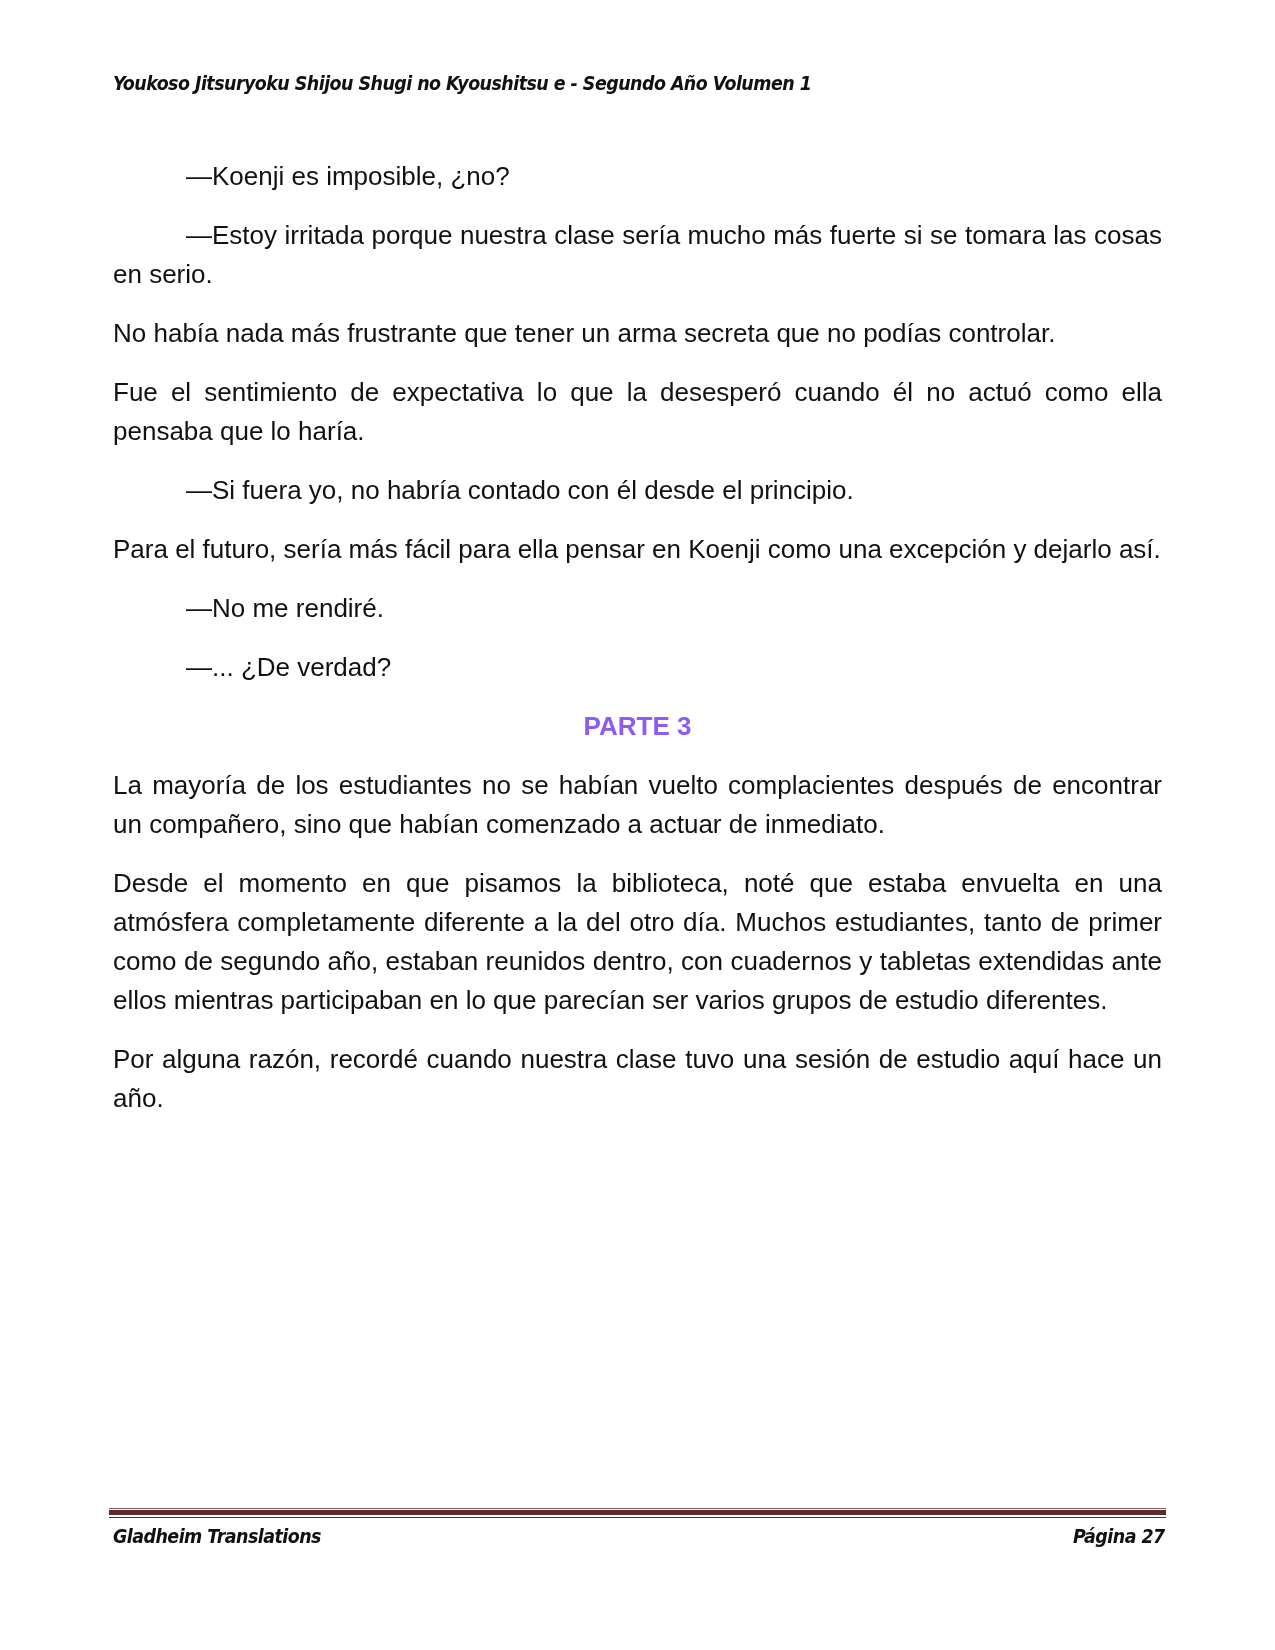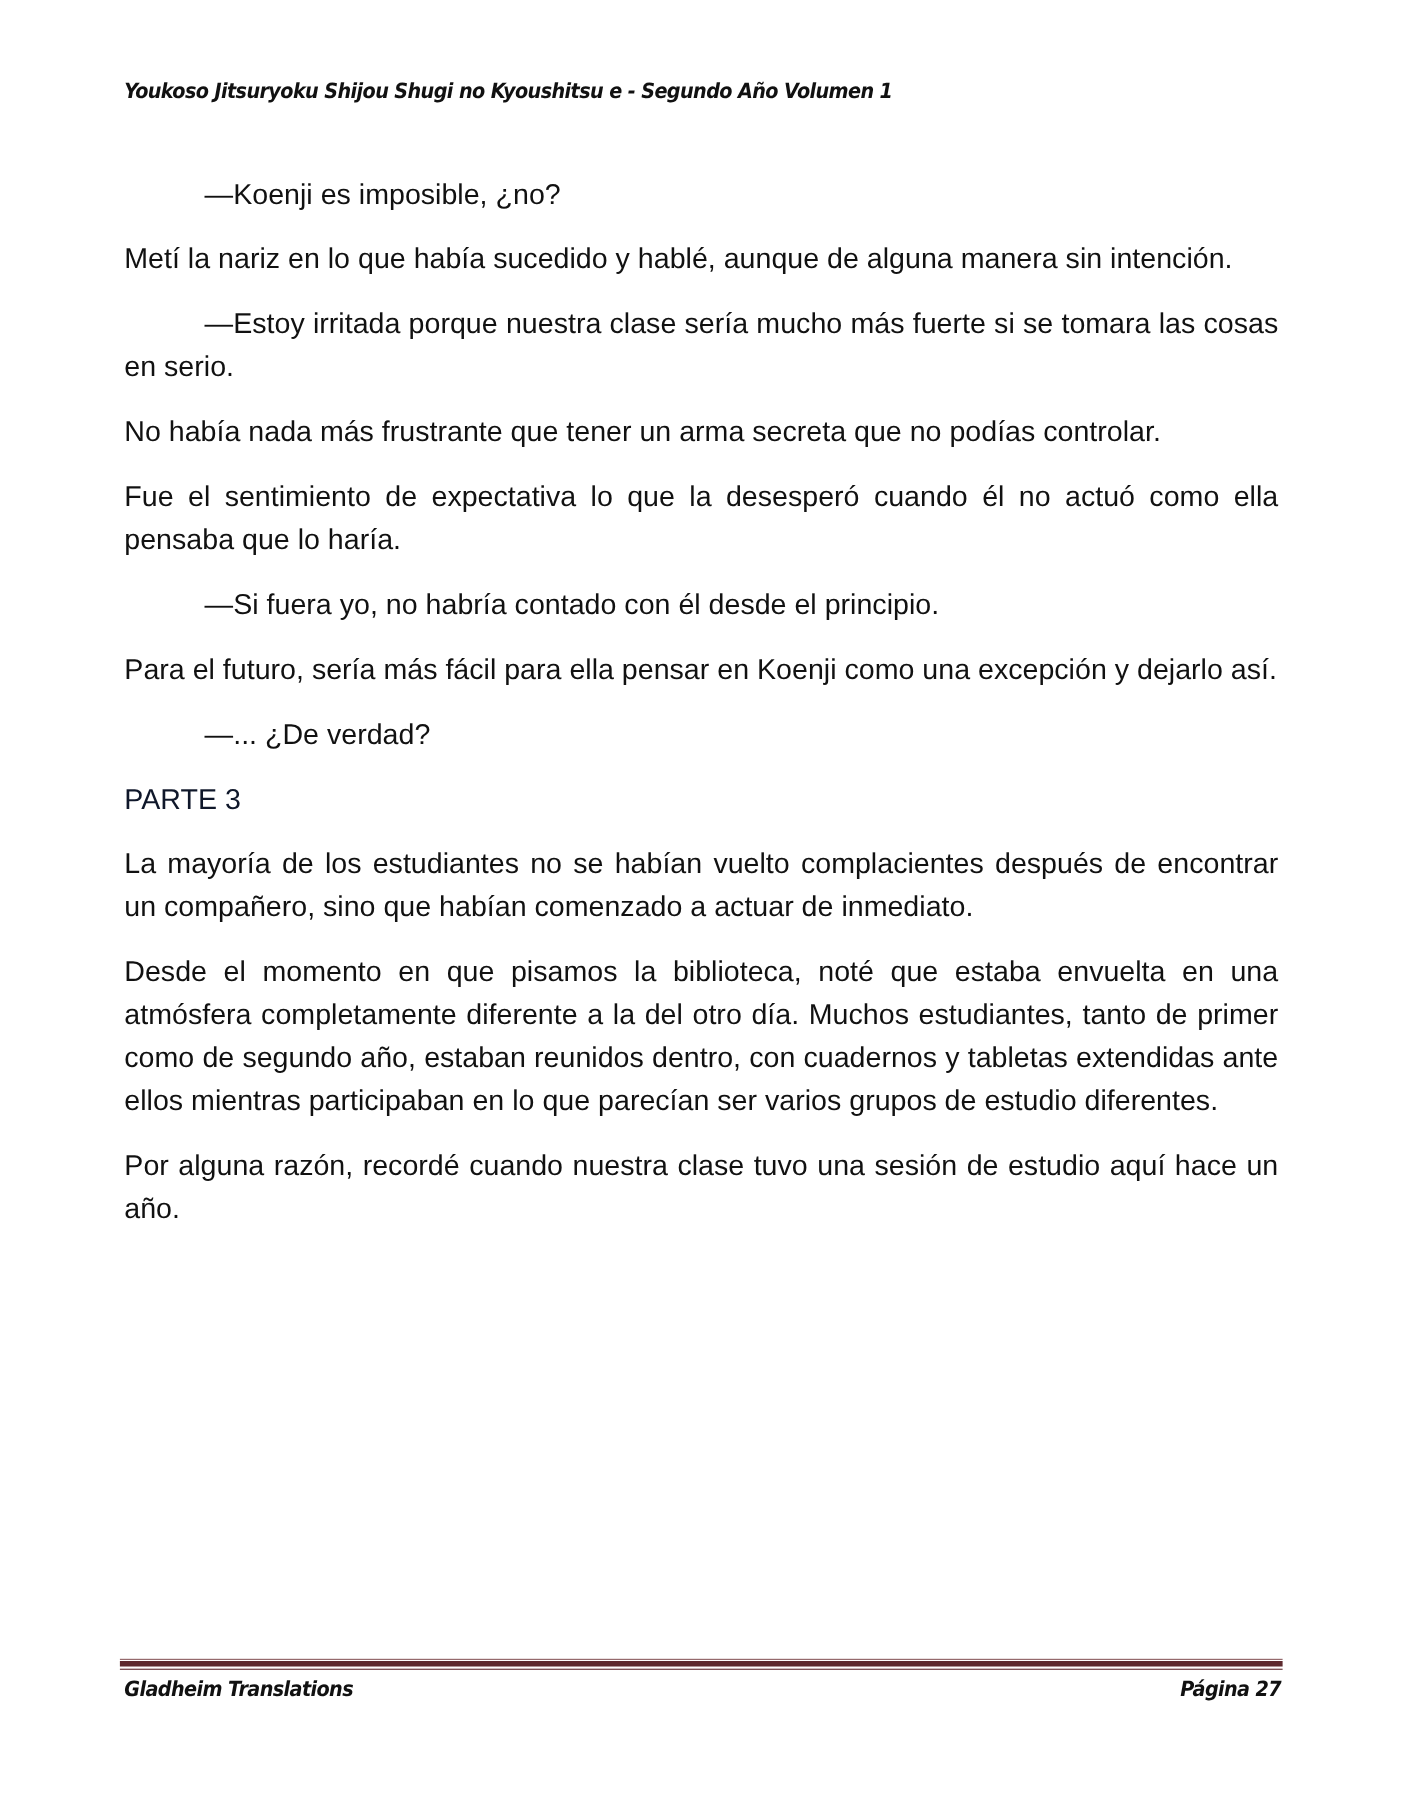--- a/index.html
+++ b/index.html
@@ -15,21 +15,21 @@
       position: absolute; left: 113px; top: 146px; width: 1049px;
       font-family: "Liberation Sans", sans-serif; font-size: 26px; line-height: 39px;
       color: #111;
       margin-top: 11px;
     }
     .body-text p { margin: 0 0 20px 0; text-align: justify; }
     .body-text p.dialogue { text-indent: 73px; }
     .body-text p.last-before-heading { margin-bottom: 98px; }
     .body-text h2 {
       margin: 0 0 20px 0; font-family: "Liberation Sans", sans-serif;
-      font-weight: normal; font-size: 26px; line-height: 39px; color: #0f172a;
+      font-weight: bold; font-size: 26px; line-height: 39px; color: #8b5cf6; text-align: center;
     }
     .footer-rule { position: absolute; left: 109px; top: 1508px; width: 1057px; }
     .footer-rule .thin-top { height: 1px; background: #8a5a5e; }
     .footer-rule .thick { height: 5px; background: #5e2a2f; margin-top: 1px; }
     .footer-rule .thin-bottom { height: 1px; background: #5e2a2f; margin-top: 2px; }
     .footer-left, .footer-right {
       position: absolute; top: 1525px;
       font-family: "DejaVu Sans", sans-serif; font-style: italic; font-weight: bold;
       font-size: 19px; color: #111; letter-spacing: -0.6px; white-space: nowrap;
     }
@@ -38,26 +38,26 @@
   </style>
 </head>
 <body>
 
 <div class="page">
 
   <div class="running-header">Youkoso Jitsuryoku Shijou Shugi no Kyoushitsu e - Segundo Año Volumen 1</div>
 
   <div class="body-text">
     <p class="dialogue">—Koenji es imposible, ¿no?</p>
-    <p>Metí la nariz en lo que había sucedido y hablé, aunque de alguna manera sin intención.</p>
     <p class="dialogue">—Estoy irritada porque nuestra clase sería mucho más fuerte si se tomara las cosas en serio.</p>
     <p>No había nada más frustrante que tener un arma secreta que no podías controlar.</p>
     <p>Fue el sentimiento de expectativa lo que la desesperó cuando él no actuó como ella pensaba que lo haría.</p>
     <p class="dialogue">—Si fuera yo, no habría contado con él desde el principio.</p>
     <p>Para el futuro, sería más fácil para ella pensar en Koenji como una excepción y dejarlo así.</p>
+    <p class="dialogue">—No me rendiré.</p>
     <p class="dialogue">—... ¿De verdad?</p>
 
     <h2>PARTE 3</h2>
 
     <p>La mayoría de los estudiantes no se habían vuelto complacientes después de encontrar un compañero, sino que habían comenzado a actuar de inmediato.</p>
     <p>Desde el momento en que pisamos la biblioteca, noté que estaba envuelta en una atmósfera completamente diferente a la del otro día. Muchos estudiantes, tanto de primer como de segundo año, estaban reunidos dentro, con cuadernos y tabletas extendidas ante ellos mientras participaban en lo que parecían ser varios grupos de estudio diferentes.</p>
     <p>Por alguna razón, recordé cuando nuestra clase tuvo una sesión de estudio aquí hace un año.</p>
   </div>
 
   <div class="footer-rule">

